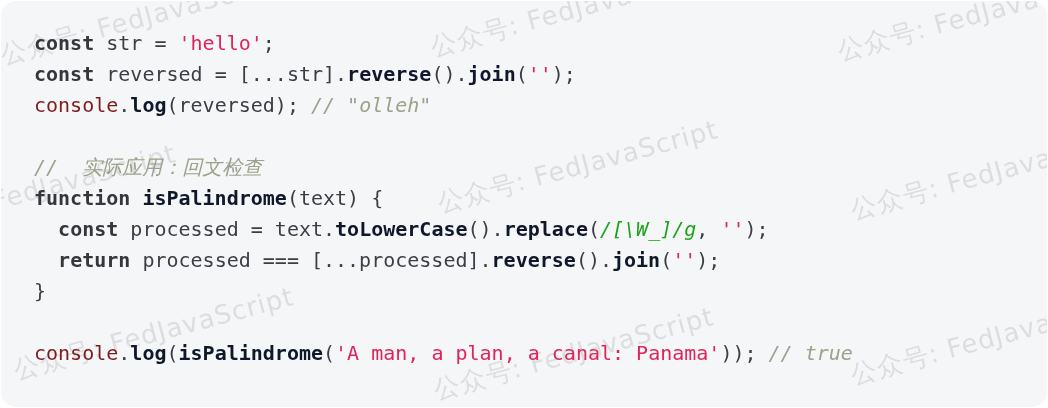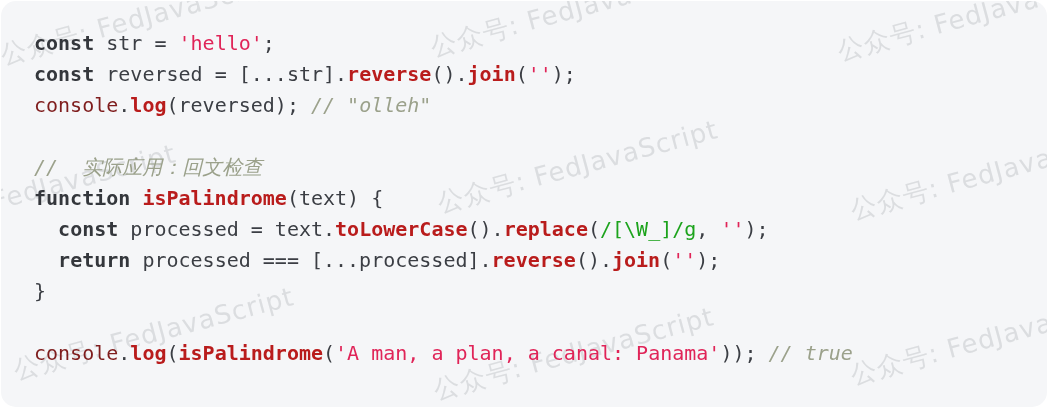--- a/index.html
+++ b/index.html
@@ -29,24 +29,24 @@
     font-family: "DejaVu Sans Mono", "Liberation Mono", monospace;
     font-size: 20px;
     line-height: 31px;
     white-space: pre;
     color: #3b3e44;
     z-index: 2;
   }
   .line { height: 31px; }
   .tok-pl  { color: #3b3e44; }
   .tok-kw  { color: #34373c; font-weight: bold; }
-  .tok-fn  { color: #b91c1c; font-weight: bold; }
+  .tok-fn  { color: #0f172a; font-weight: bold; }
   .tok-str { color: #e02458; }
   .tok-cmt { color: #9ba18b; font-style: italic; }
-  .tok-re  { color: #1ca31c; }
+  .tok-re  { color: #1ca31c; font-style: italic; }
   .tok-obj { color: #7f1d1d; }
   .watermark {
     position: absolute;
     white-space: nowrap;
     font-size: 26px;
     letter-spacing: 1px;
     color: #c7cacd;
     opacity: 0.55;
     transform: rotate(-15deg);
     z-index: 1;

